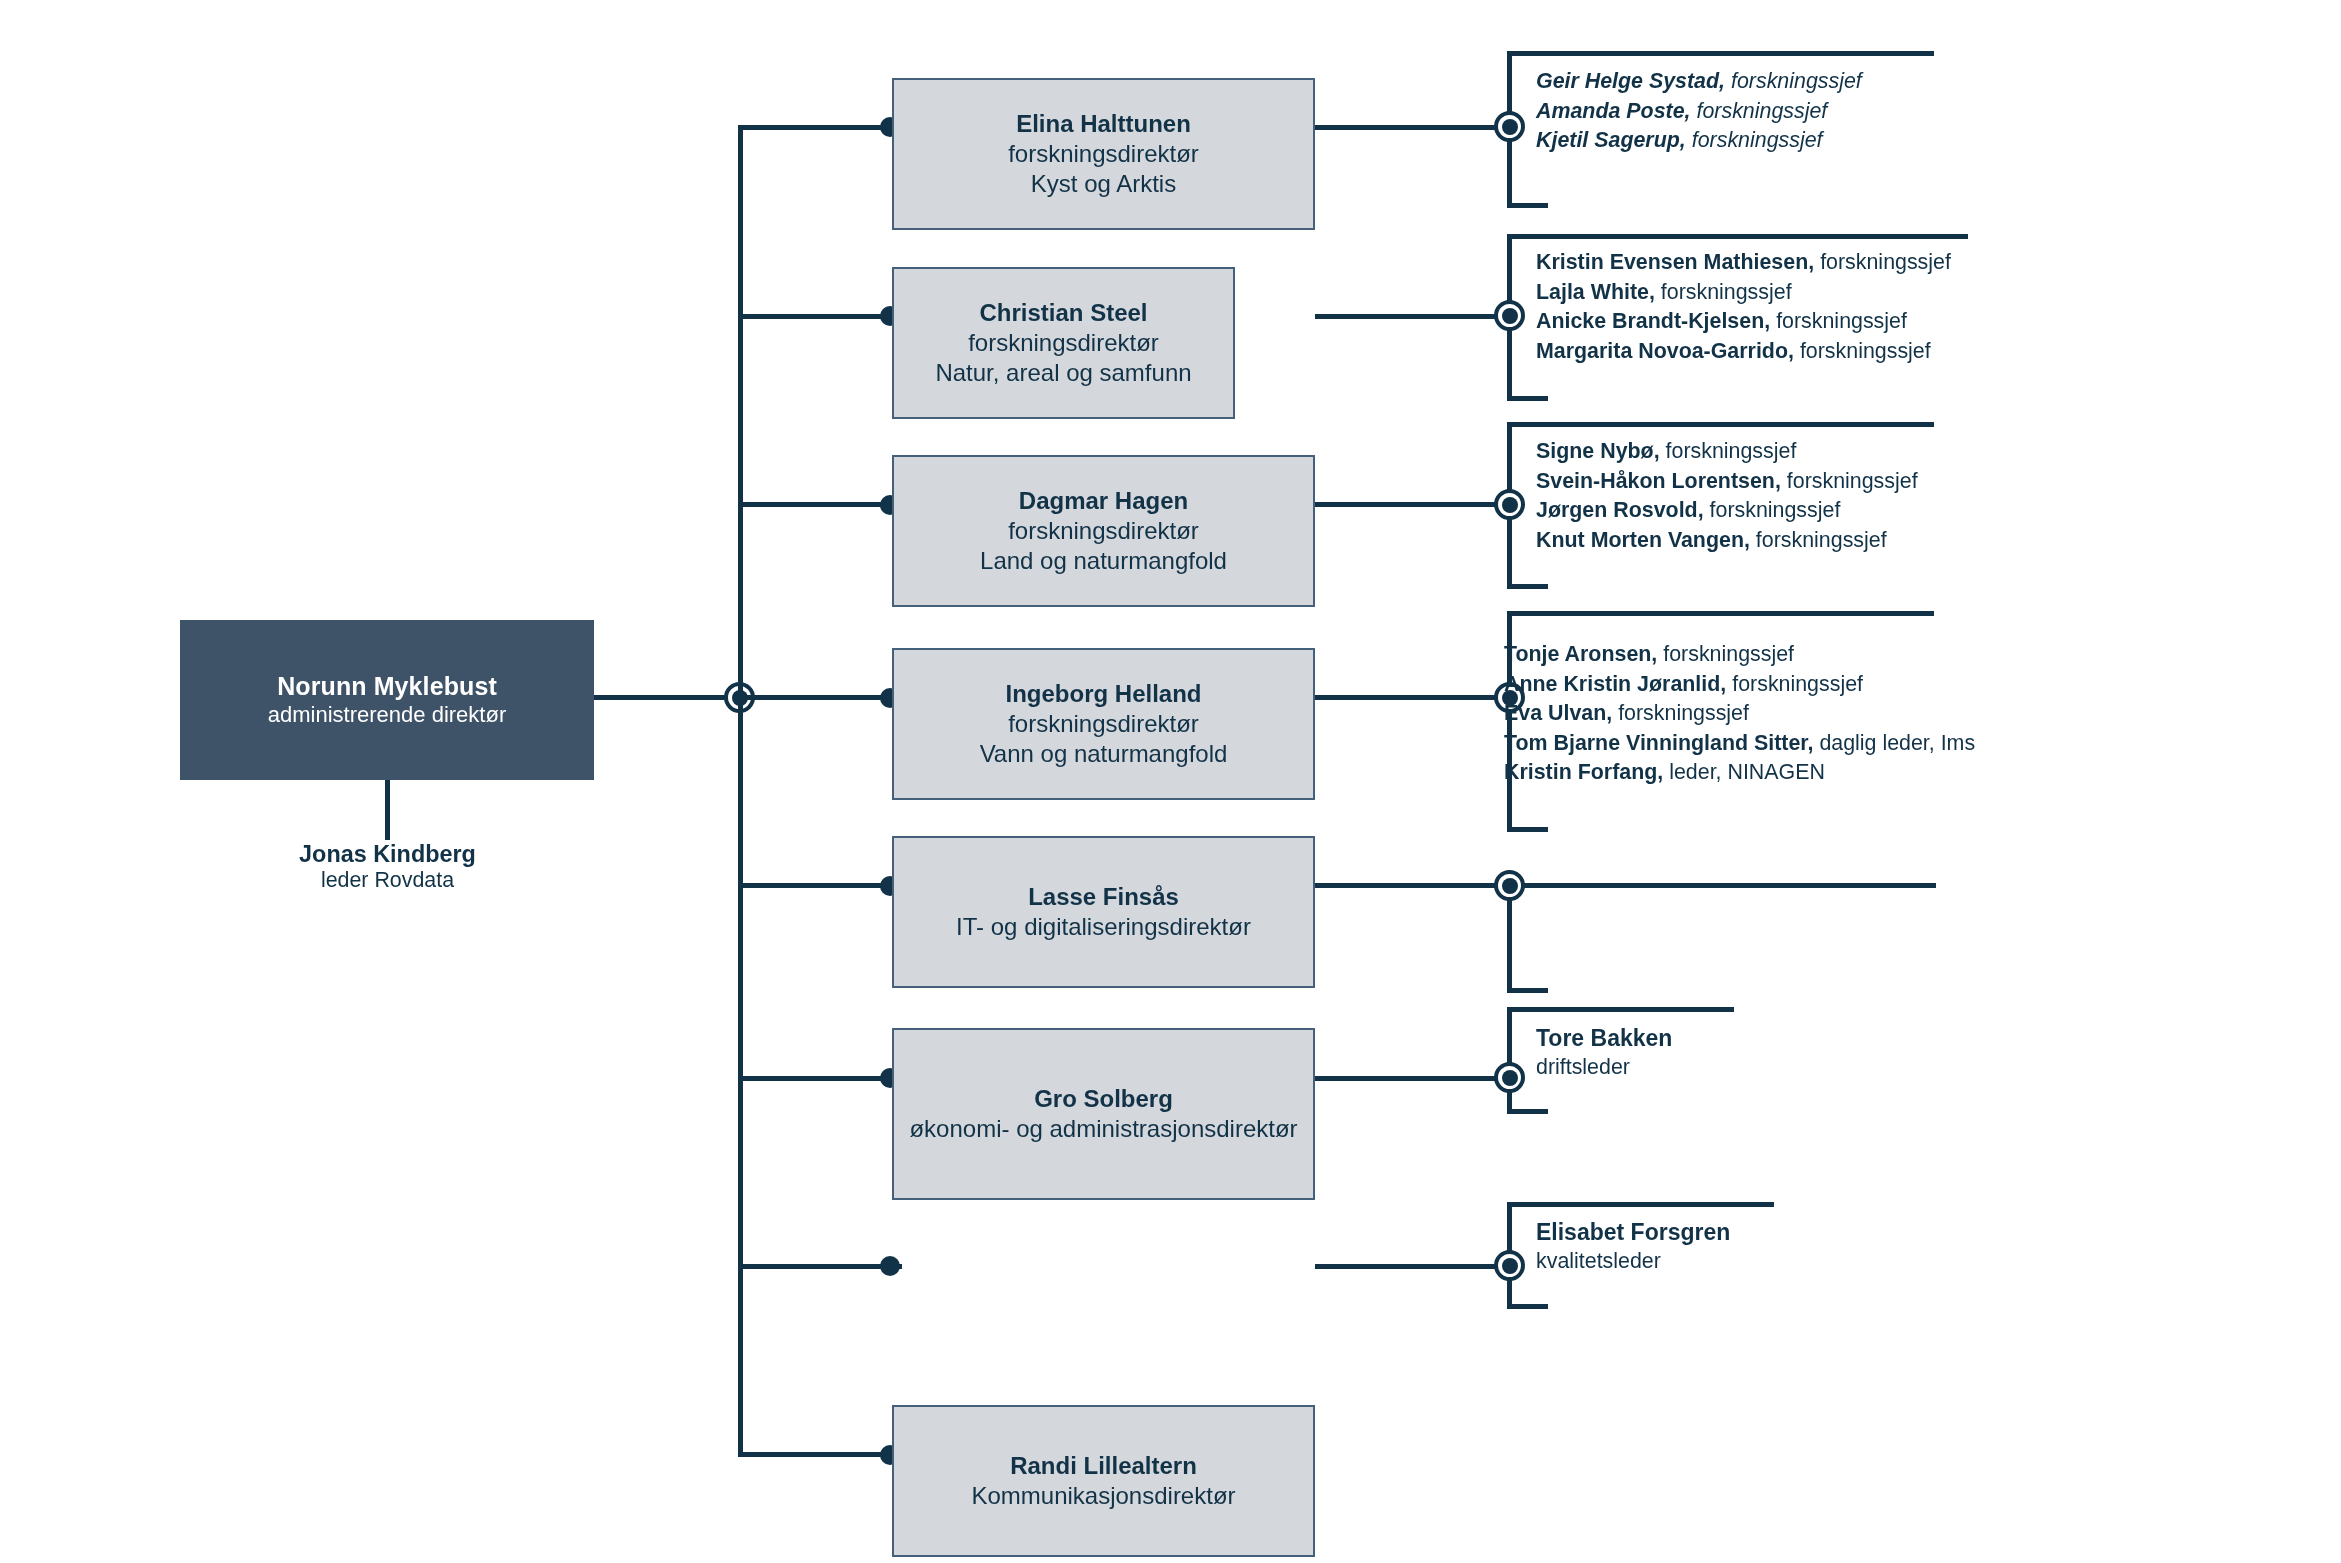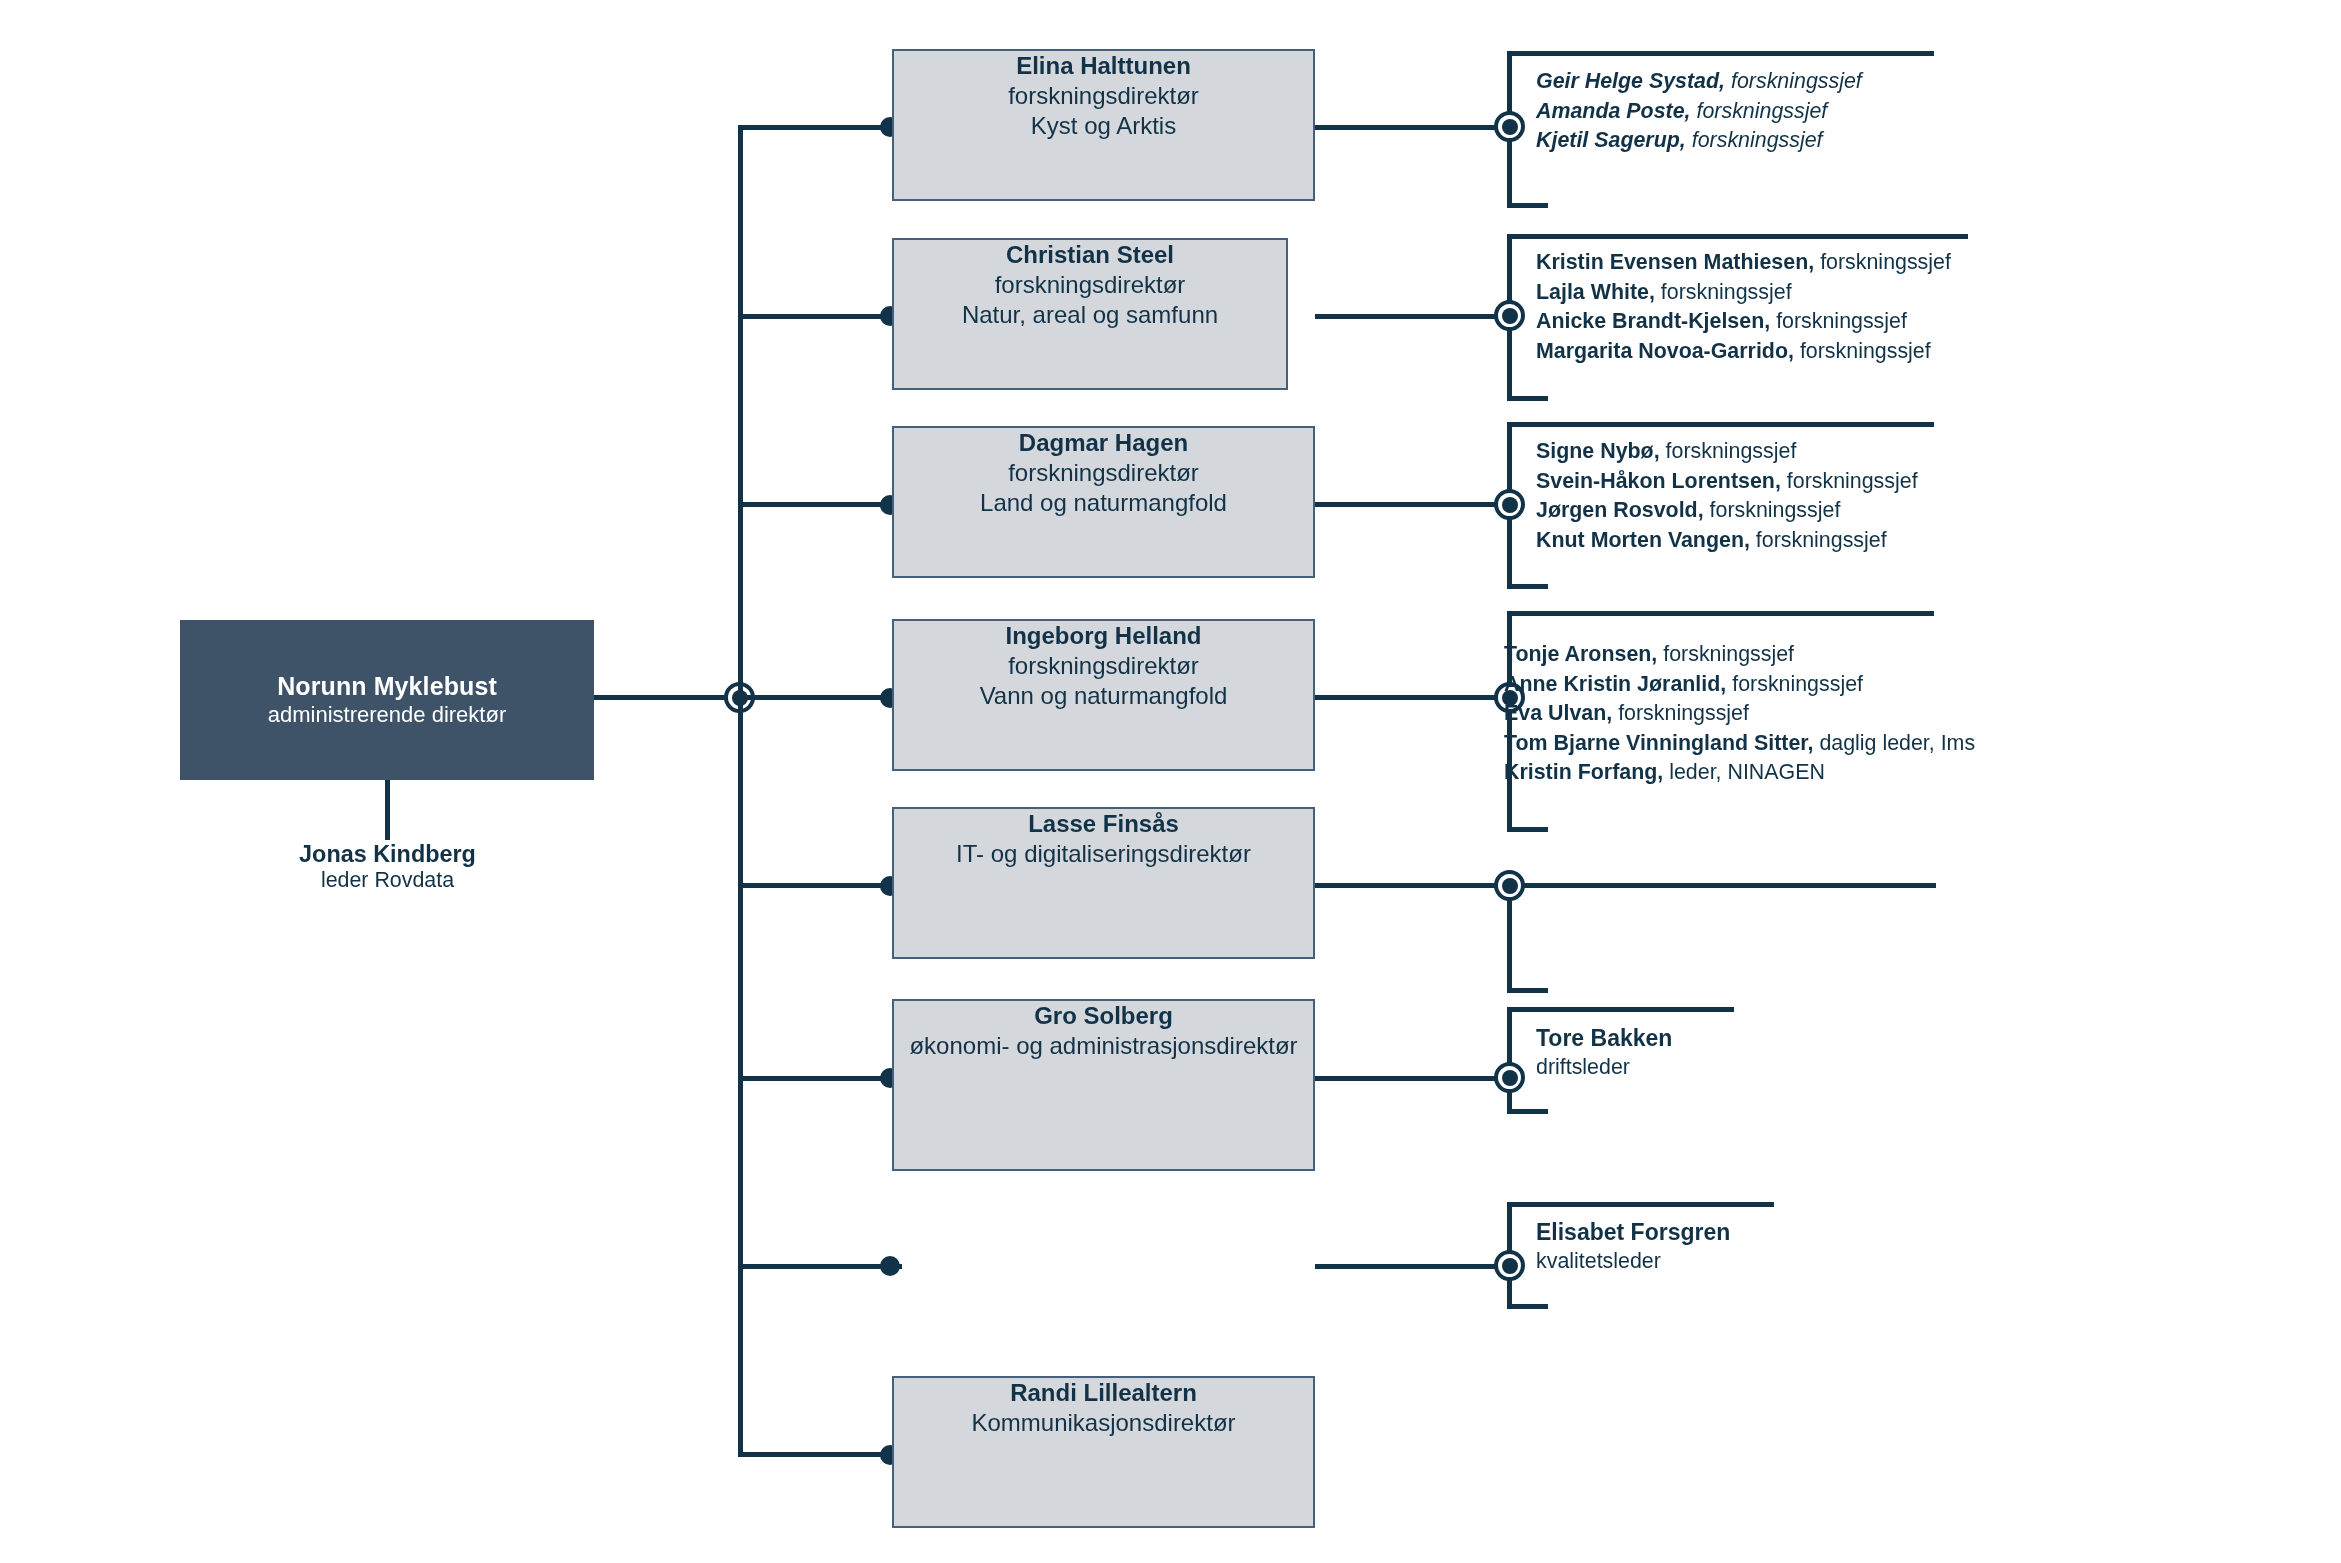--- a/index.html
+++ b/index.html
@@ -100,22 +100,24 @@
 
   
   .dept-box {
     position: absolute;
     background: #d4d7dc;
     border: 2.7px solid #44607a;
     box-sizing: border-box;
     display: flex;
     flex-direction: column;
     align-items: center;
+    justify-content: center;
     text-align: center;
     color: #123247;
+    margin-top: 29px;
   }
   .dept-name {
     font-size: 24px;
     font-weight: bold;
     line-height: 1.25;
   }
   .dept-line {
     font-size: 24px;
     font-weight: normal;
     line-height: 1.25;
@@ -210,21 +212,21 @@
   <div class="dot-node" data-name="box-inlet-dot-6" style="left:880px; top:1068px;"></div>
   <div class="dot-node" data-name="box-inlet-dot-7" style="left:880px; top:1256px;"></div>
   <div class="dot-node" data-name="box-inlet-dot-8" style="left:880px; top:1445px;"></div>
 
   <div class="dept-box" data-name="department-box-1" style="left:892px; top:49px; width:423px; height:152px;">
     <div class="dept-name" data-name="department-name-1">Elina Halttunen</div>
     <div class="dept-line" data-name="department-title-1">forskningsdirektør</div>
     <div class="dept-line" data-name="department-unit-1">Kyst og Arktis</div>
   </div>
 
-  <div class="dept-box" data-name="department-box-2" style="left:892px; top:238px; width:396px; height:152px;">
+  <div class="dept-box" data-name="department-box-2" style="left:892px; top:238px; width:343px; height:152px;">
     <div class="dept-name" data-name="department-name-2">Christian Steel</div>
     <div class="dept-line" data-name="department-title-2">forskningsdirektør</div>
     <div class="dept-line" data-name="department-unit-2">Natur, areal og samfunn</div>
   </div>
 
   <div class="dept-box" data-name="department-box-3" style="left:892px; top:426px; width:423px; height:152px;">
     <div class="dept-name" data-name="department-name-3">Dagmar Hagen</div>
     <div class="dept-line" data-name="department-title-3">forskningsdirektør</div>
     <div class="dept-line" data-name="department-unit-3">Land og naturmangfold</div>
   </div>

